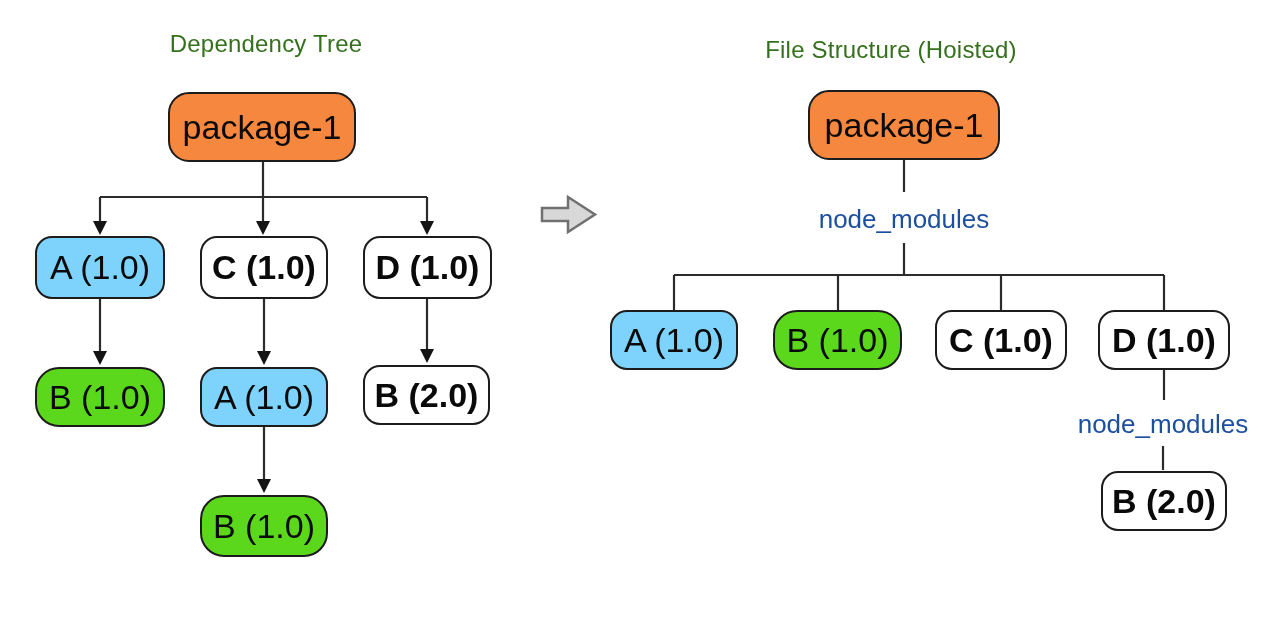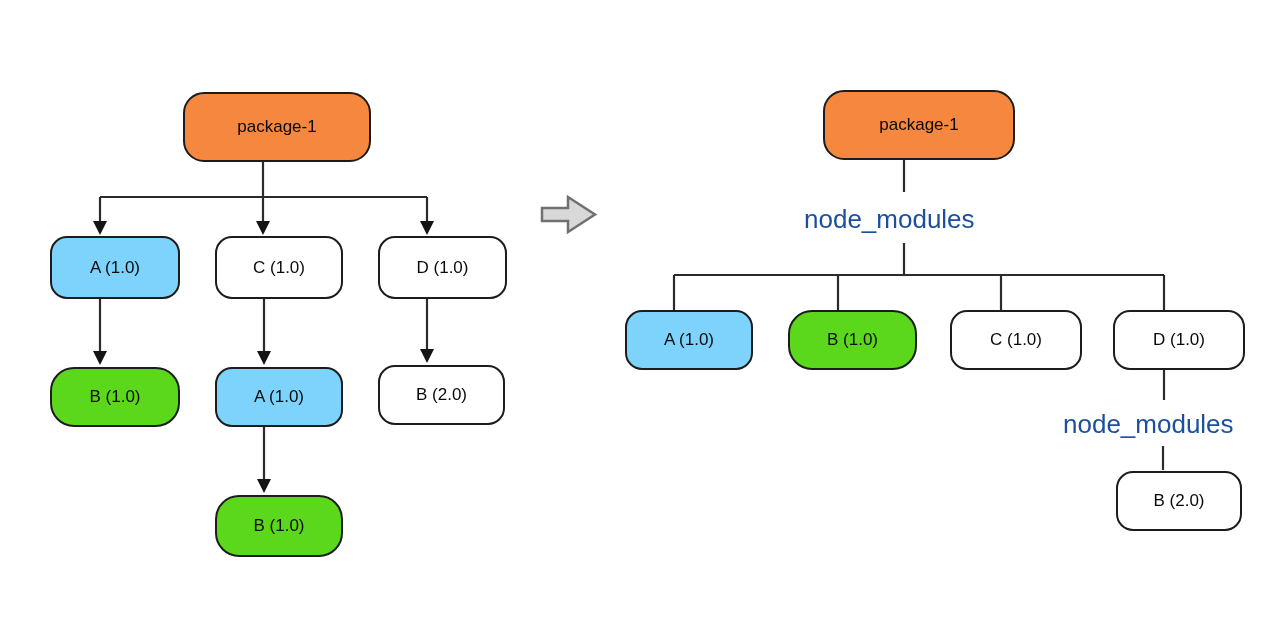--- a/index.html
+++ b/index.html
@@ -14,41 +14,40 @@
   .tree-title{
     position:absolute;
     text-align:center;
     font-size:24px;
     font-weight:500;
     color:#35701c;
     letter-spacing:.2px;
   }
   .folder-label{
     position:absolute;
-    text-align:left;
+    text-align:center;
     font-size:26px;
     font-weight:500;
     color:#1d4f9f;
   }
   .node{
     position:absolute;
     display:flex;align-items:center;justify-content:center;
     border:2.5px solid #1c1c1c;
     border-radius:17px;
-    font-size:17px;
+    font-size:34px;
     color:#0a0a0a;
     background:#ffffff;
     box-sizing:border-box;
-    margin-left:15px;
   }
   .node.root{border-radius:21px;}
   .node.orange{background:#f6873f;}
   .node.purple{background:#7dd3fc;}
   .node.green{background:#5cd81c;border-radius:24px;}
-  .node.white{background:#ffffff;border-width:2.2px;}
+  .node.white{background:#ffffff;border-width:2.2px;font-weight:bold;}
 </style>
 </head>
 <body>
 
 <div class="stage">
 
   <svg class="connectors" width="1280" height="618" viewBox="0 0 1280 618">
 
     <g stroke="#2b2b2b" stroke-width="2.2" fill="none">
       <path d="M263,162 L263,197"></path>
@@ -79,33 +78,35 @@
       <path d="M674,275 L1164,275"></path>
       <path d="M674,275 L674,310"></path>
       <path d="M838,275 L838,310"></path>
       <path d="M1001,275 L1001,310"></path>
       <path d="M1164,275 L1164,310"></path>
       <path d="M1164,370 L1164,400"></path>
       <path d="M1163,446 L1163,470"></path>
     </g>
   </svg>
 
+  <div class="tree-title" style="left:106px;top:30px;width:320px;">Dependency Tree</div>
 
   <div class="node root orange" style="left:168px;top:92px;width:188px;height:70px;">package-1</div>
 
   <div class="node purple" style="left:35px;top:236px;width:130px;height:63px;">A (1.0)</div>
   <div class="node white" style="left:200px;top:236px;width:128px;height:63px;">C (1.0)</div>
   <div class="node white" style="left:363px;top:236px;width:129px;height:63px;">D (1.0)</div>
 
   <div class="node green" style="left:35px;top:367px;width:130px;height:60px;">B (1.0)</div>
   <div class="node purple" style="left:200px;top:367px;width:128px;height:60px;">A (1.0)</div>
   <div class="node white" style="left:363px;top:365px;width:127px;height:60px;">B (2.0)</div>
 
   <div class="node green" style="left:200px;top:495px;width:128px;height:62px;">B (1.0)</div>
 
+  <div class="tree-title" style="left:731px;top:36px;width:320px;">File Structure (Hoisted)</div>
 
   <div class="node root orange" style="left:808px;top:90px;width:192px;height:70px;">package-1</div>
 
   <div class="folder-label" style="left:804px;top:204px;width:200px;">node_modules</div>
 
   <div class="node purple" style="left:610px;top:310px;width:128px;height:60px;">A (1.0)</div>
   <div class="node green" style="left:773px;top:310px;width:129px;height:60px;">B (1.0)</div>
   <div class="node white" style="left:935px;top:310px;width:132px;height:60px;">C (1.0)</div>
   <div class="node white" style="left:1098px;top:310px;width:132px;height:60px;">D (1.0)</div>
 

